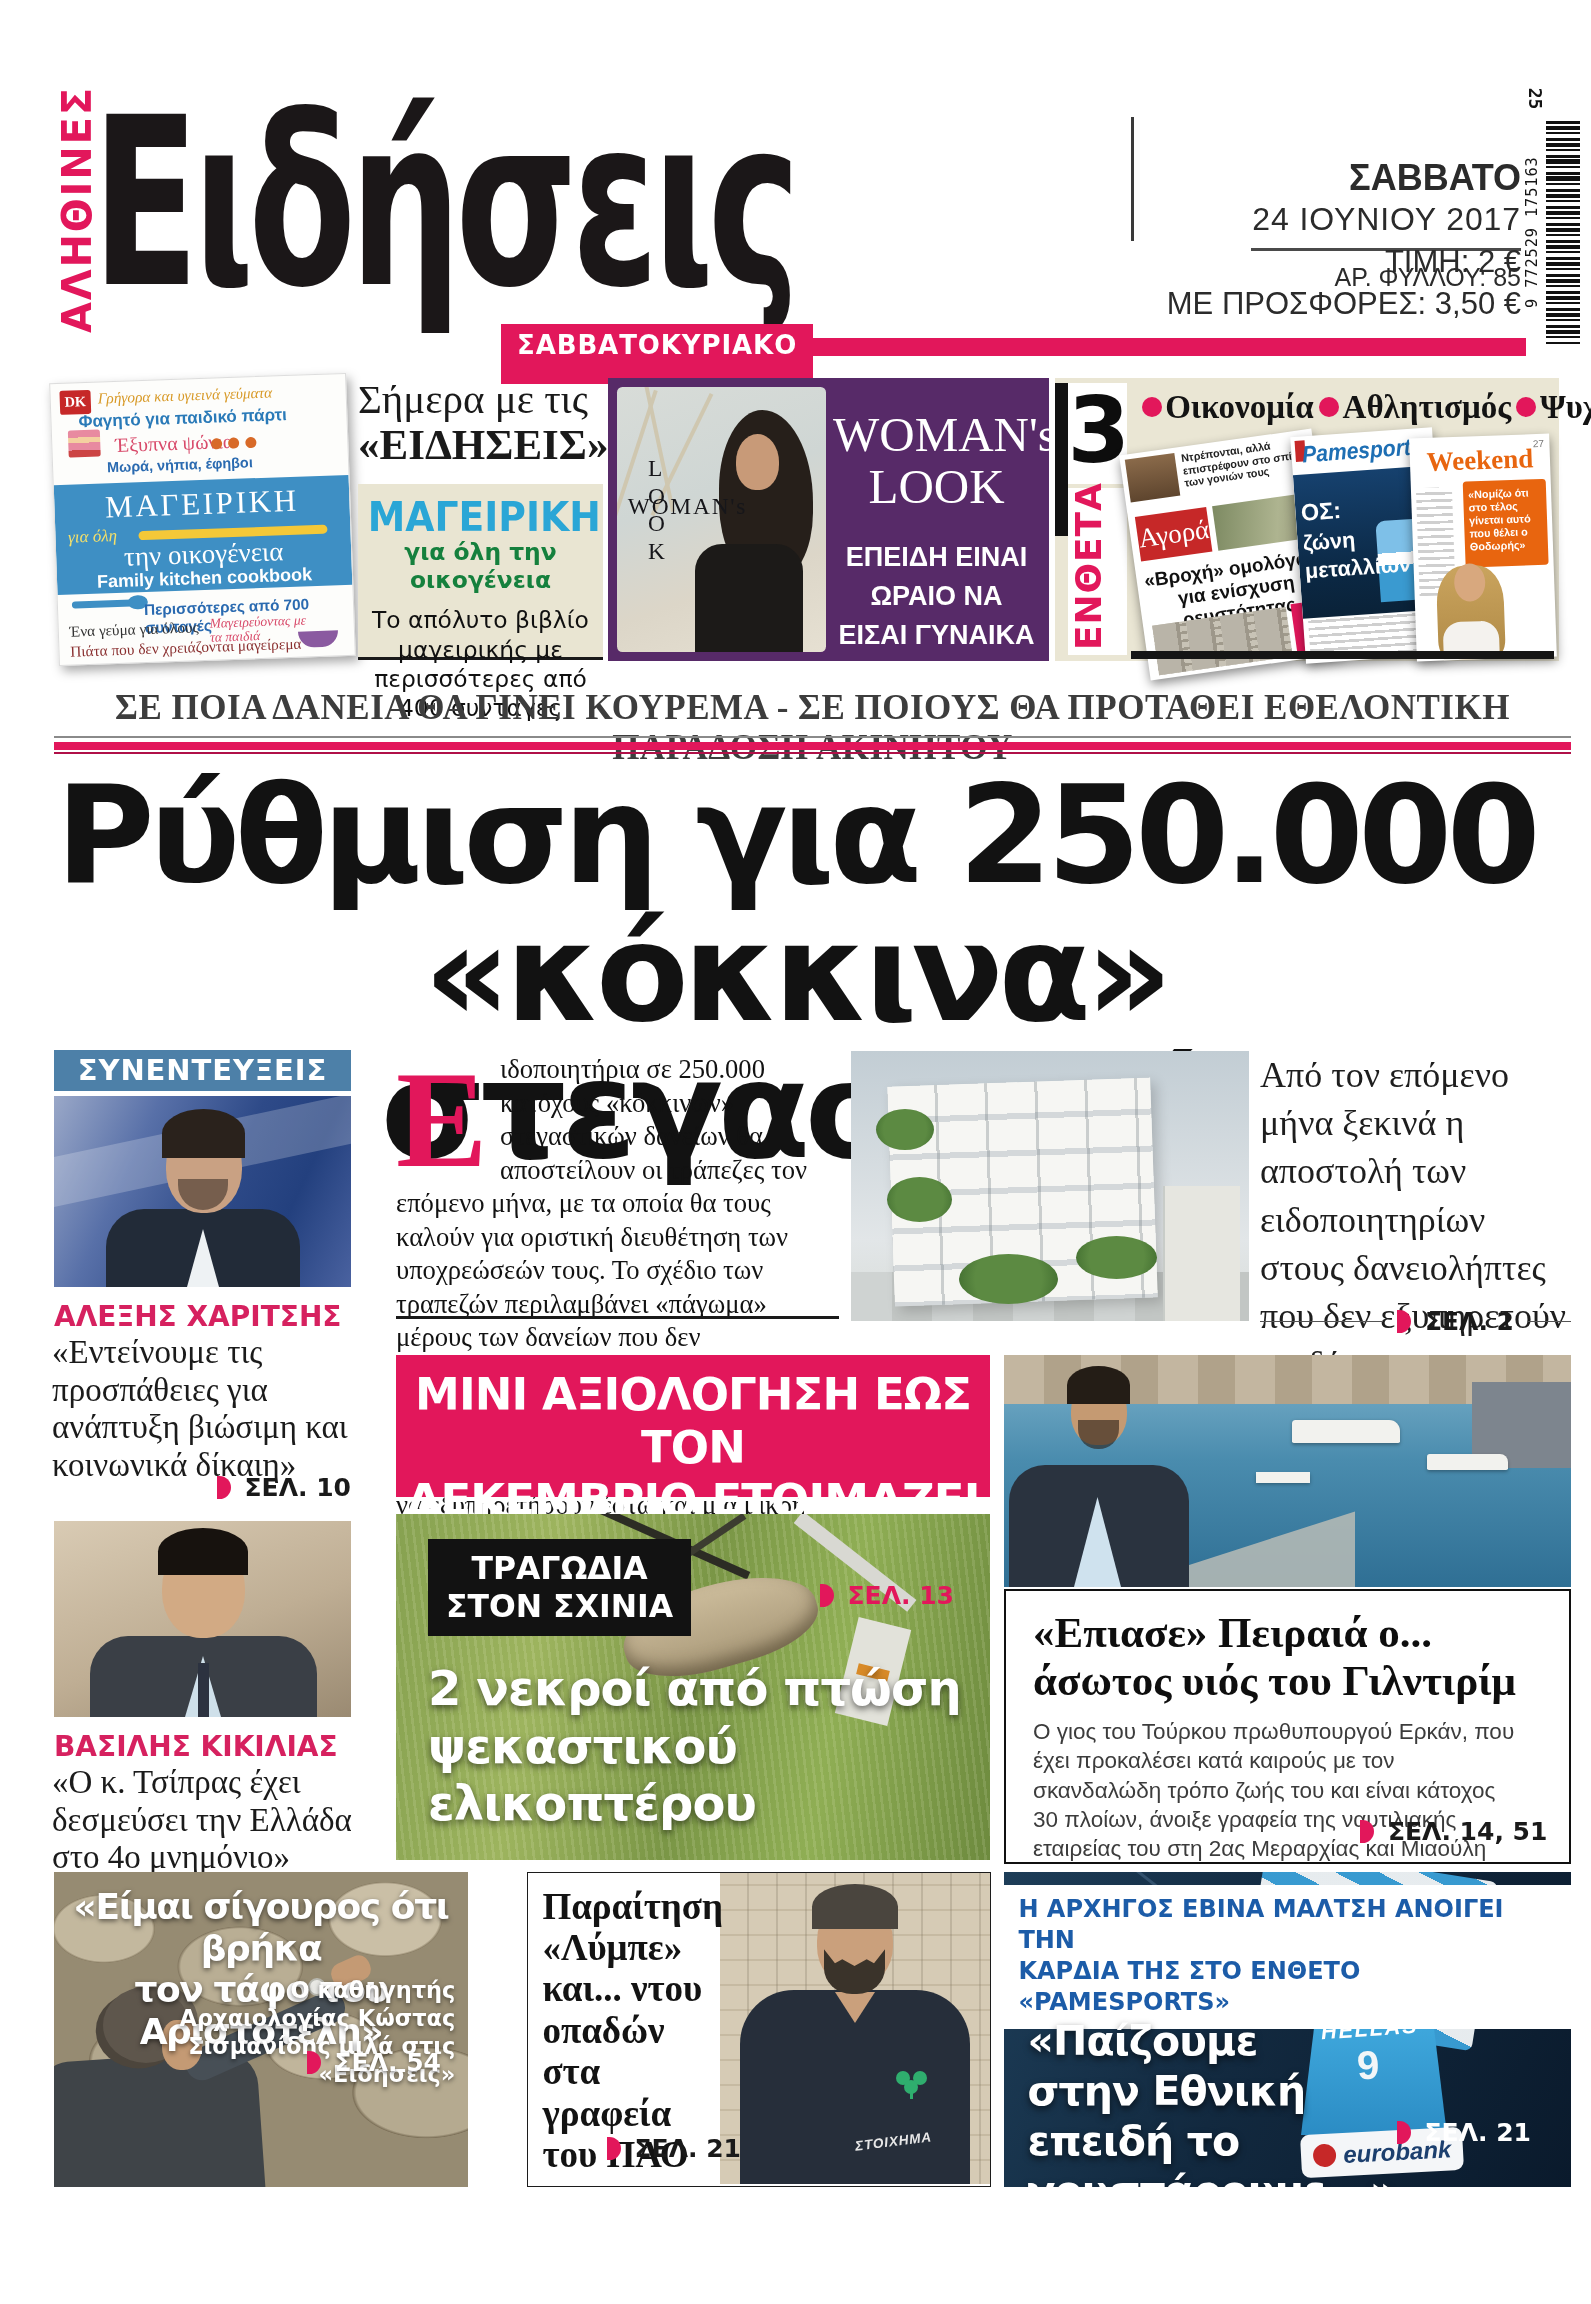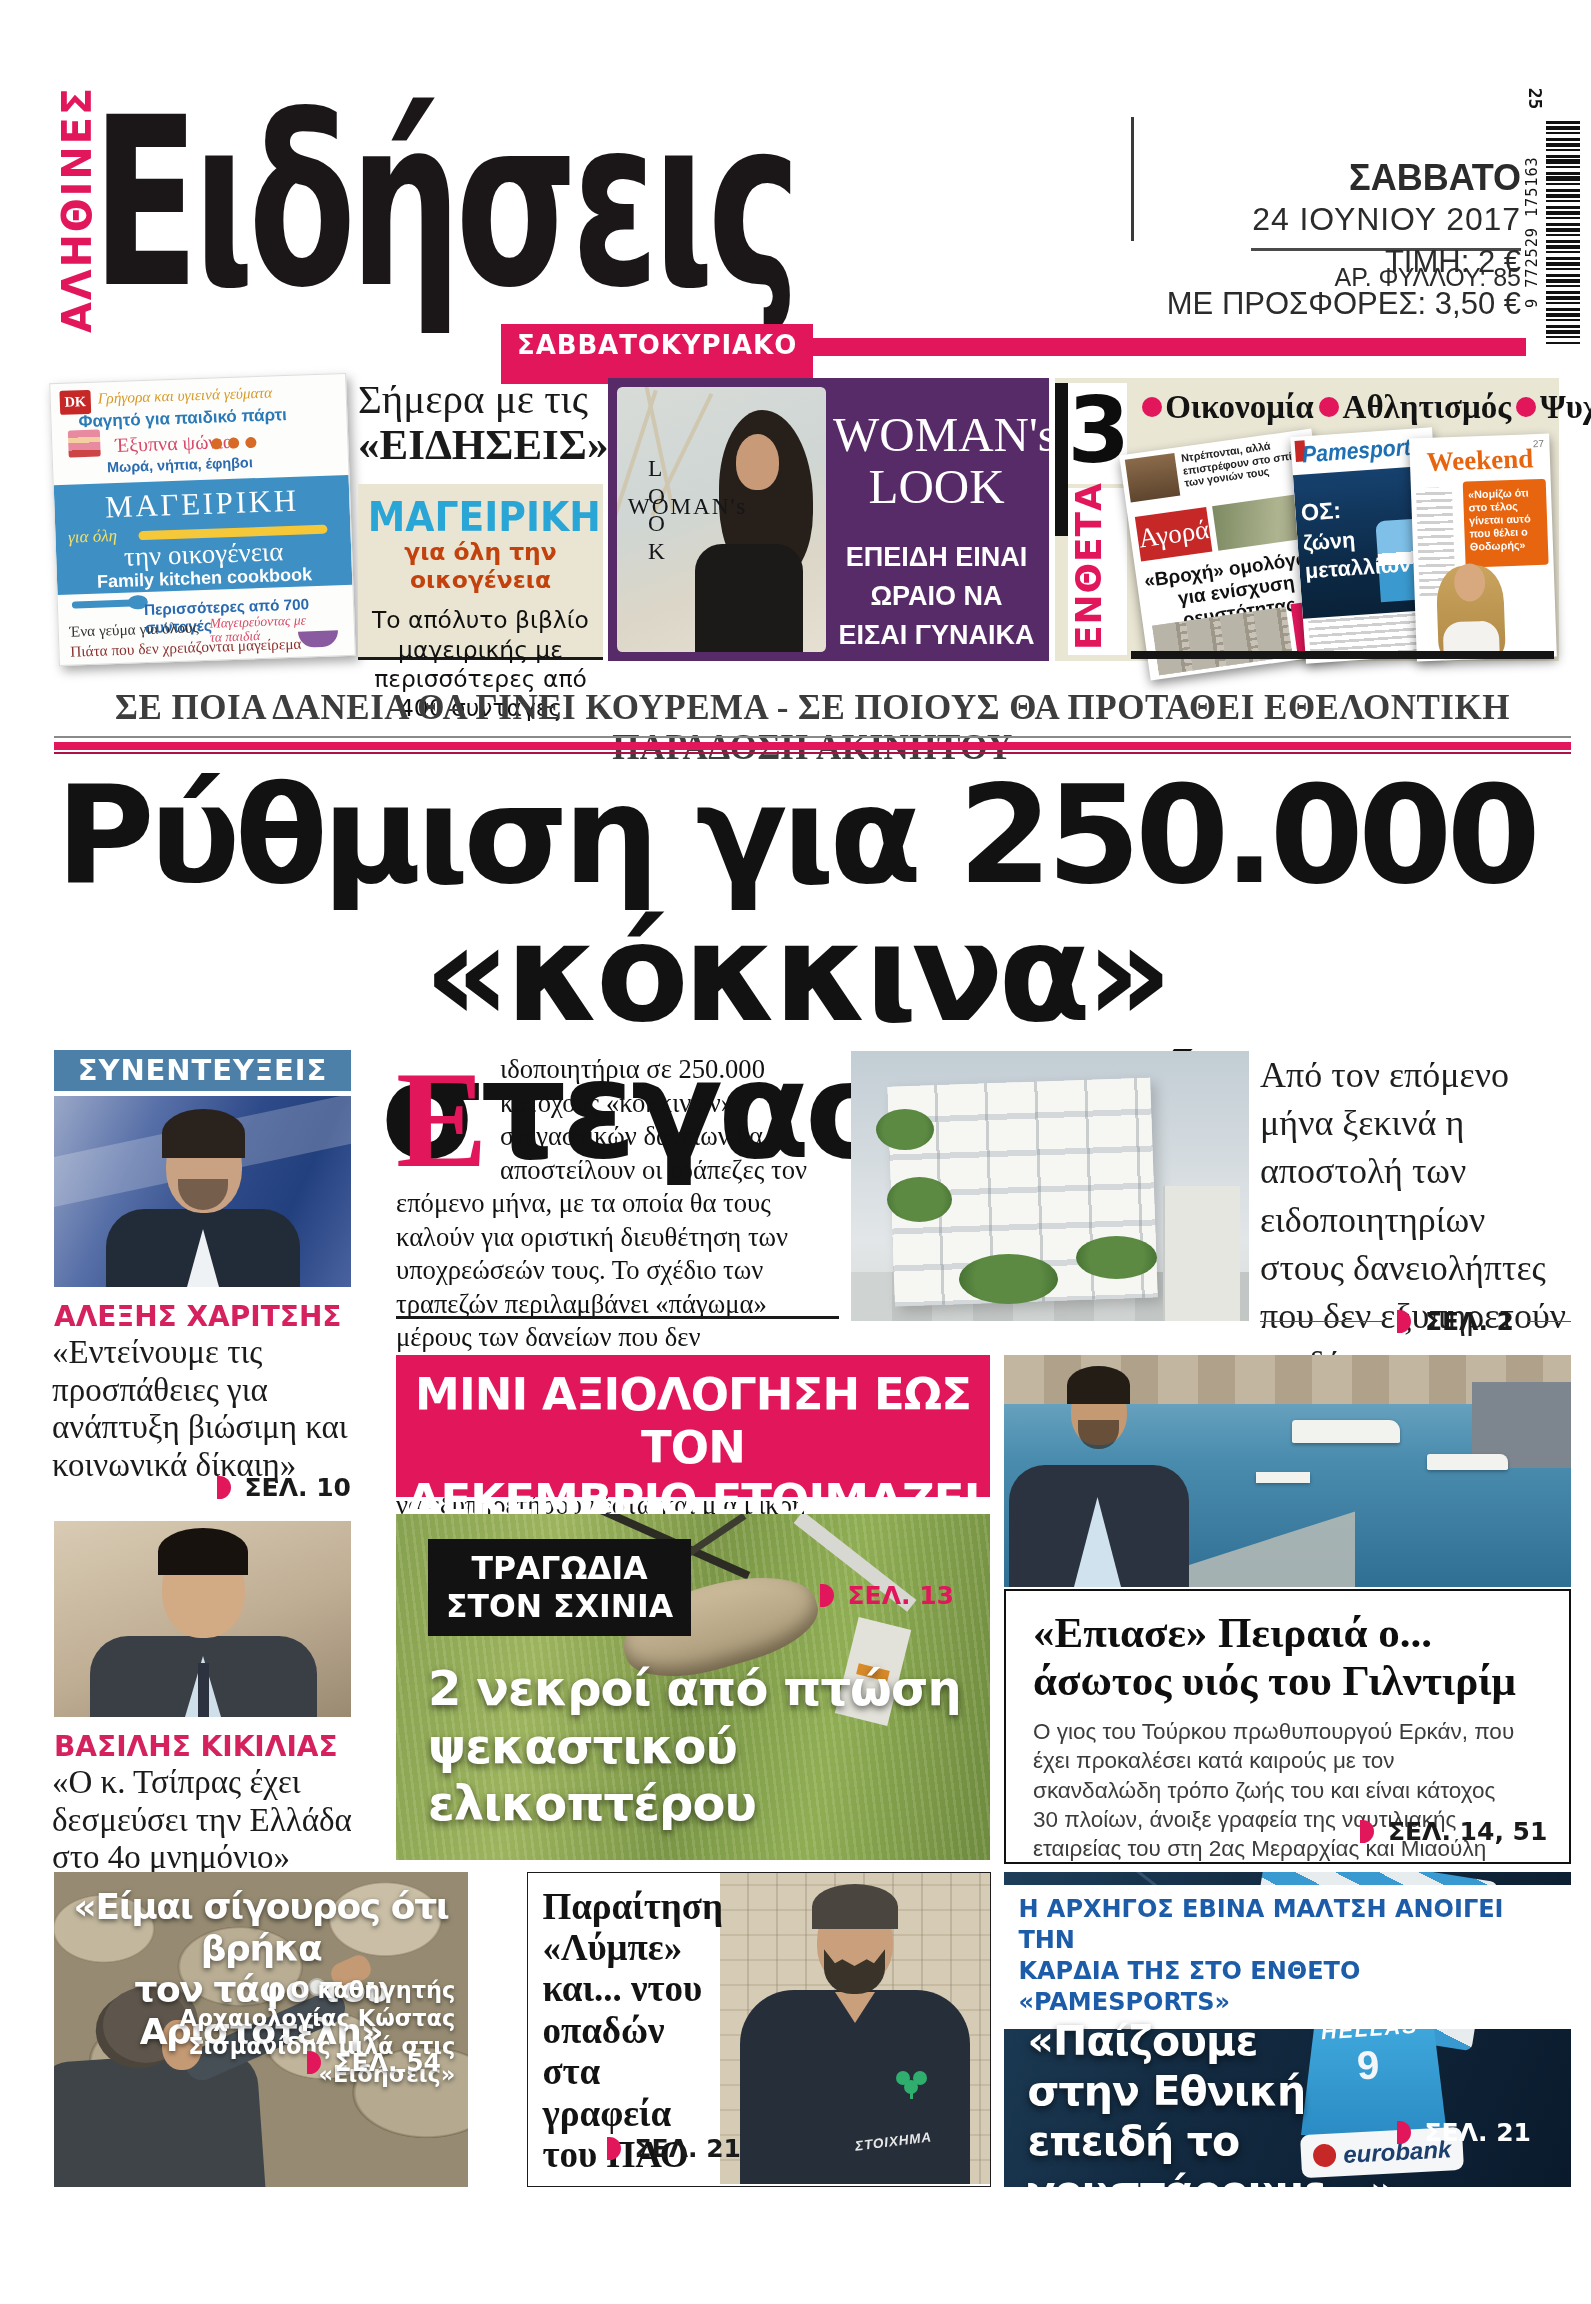--- a/index.html
+++ b/index.html
@@ -64,21 +64,21 @@
   .book .f4{position:absolute;left:10.8px;top:279px;font:italic 15.3px "Liberation Serif",serif;color:#d84a6a;}
   .book .f5{position:absolute;left:108px;top:279px;font:15.3px "Liberation Serif",serif;color:#2a6ab0;}
   .book .pie{position:absolute;right:16px;top:256px;width:40px;height:16px;background:#8a5aa0;border-radius:0 0 16px 16px;}
 
   .today{left:358px;top:378px;width:245px;height:283px;}
   .today .t1{font:41px/1.05 "Liberation Serif",serif;color:#1a1a1a;}
   .today .t2{font:bold 43px/1.1 "Liberation Serif",serif;color:#1a1a1a;}
   .today .box{position:absolute;left:0;top:106px;width:245px;height:176px;background:#e9e5d2;
     border-bottom:3.6px solid #1a1a1a;text-align:center;padding-top:12.6px;}
   .today .mt{font:bold 41px/1 "DejaVu Sans",sans-serif;color:var(--cyan);letter-spacing:0;transform:scaleX(.92);}
-  .today .ms{font:bold 23.4px/1.2 "DejaVu Sans",sans-serif;color:#c2410c;}
+  .today .ms{font:bold 23.4px/1.2 "DejaVu Sans",sans-serif;color:#15803d;}
   .today .md{font:23.4px/1.25 "DejaVu Sans",sans-serif;color:#101010;margin-top:12.6px;padding:0 5.4px;}
 
   .womans{left:608px;top:378px;width:441px;height:283px;background:var(--purple);}
   .wcover{position:absolute;left:9px;top:9px;width:209px;height:265px;border-radius:5.4px;overflow:hidden;
     background:linear-gradient(160deg,#d8dcd8 0%,#cfd6d4 40%,#dcd6c8 70%,#e6e0d2 100%);}
   .wcover .reed{position:absolute;background:#cfc7b0;width:3.6px;height:135px;}
   .wcover .hair{position:absolute;right:12.6px;top:23.4px;width:94px;height:171px;background:#261f1a;border-radius:46% 54% 40% 46%;}
   .wcover .face{position:absolute;right:47px;top:47px;width:43px;height:56px;background:#c89a78;border-radius:50% 50% 45% 45%;}
   .wcover .body{position:absolute;right:23.4px;bottom:0;width:108px;height:108px;background:#1c1a18;border-radius:27px 27px 0 0;}
   .wcover .wh{position:absolute;left:10.8px;top:106px;font:23.4px "Liberation Serif",serif;color:#16161a;letter-spacing:1.8px;}

